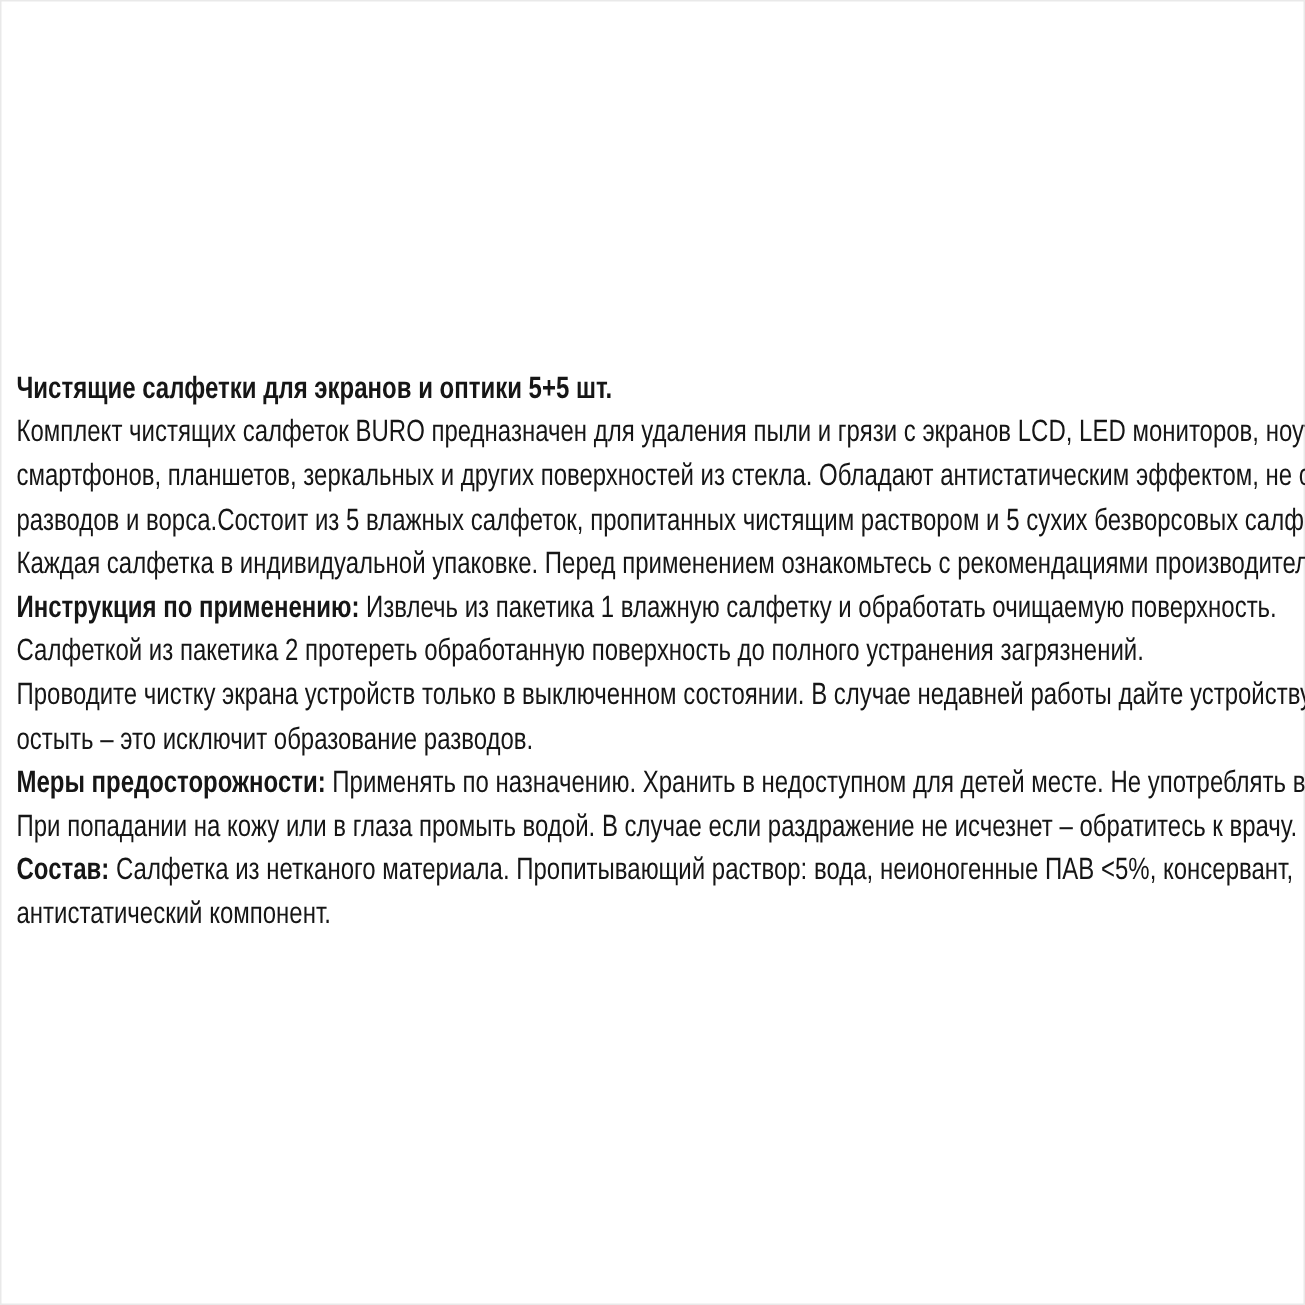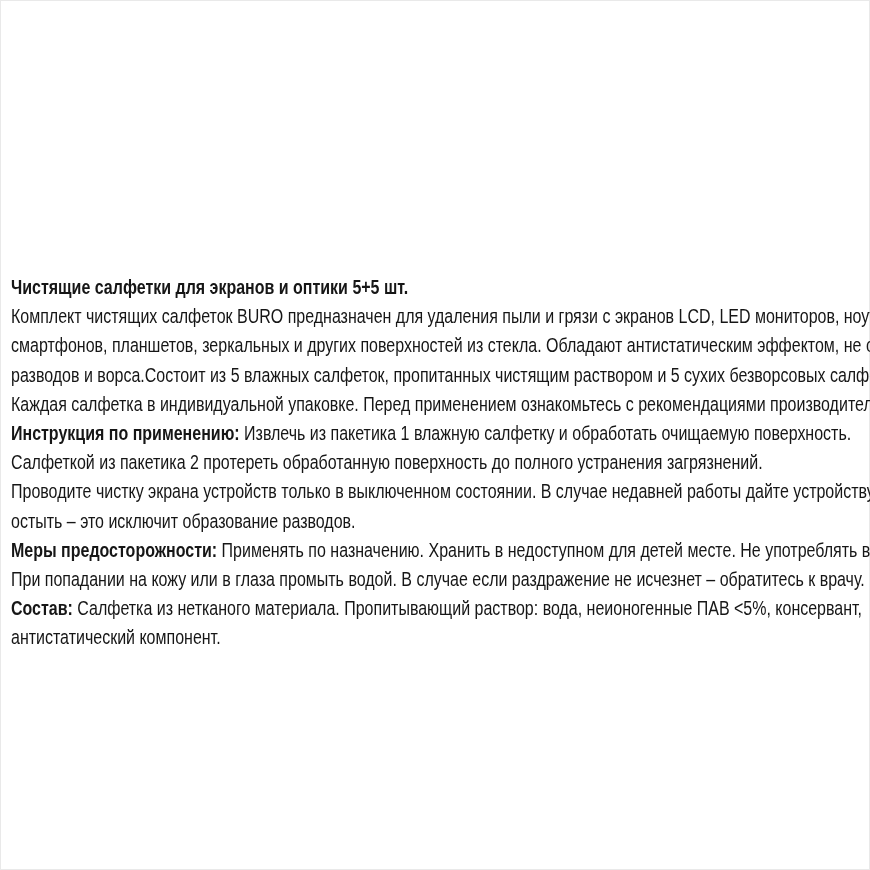--- a/index.html
+++ b/index.html
@@ -19,21 +19,20 @@
     inset: 0;
     box-sizing: border-box;
     border: 1px solid #e9e9e9;
     background: #ffffff;
   }
   .textblock {
     position: absolute;
     left: 10px;
     top: 243px;
     right: 0;
-    margin-top: 28px;
   }
   .line {
     white-space: nowrap;
     height: 29.2px;
     line-height: 29.2px;
     font-size: 20.5px;
     color: #161616;
     transform: scaleX(0.78);
     transform-origin: 0 50%;
     letter-spacing: 0;

